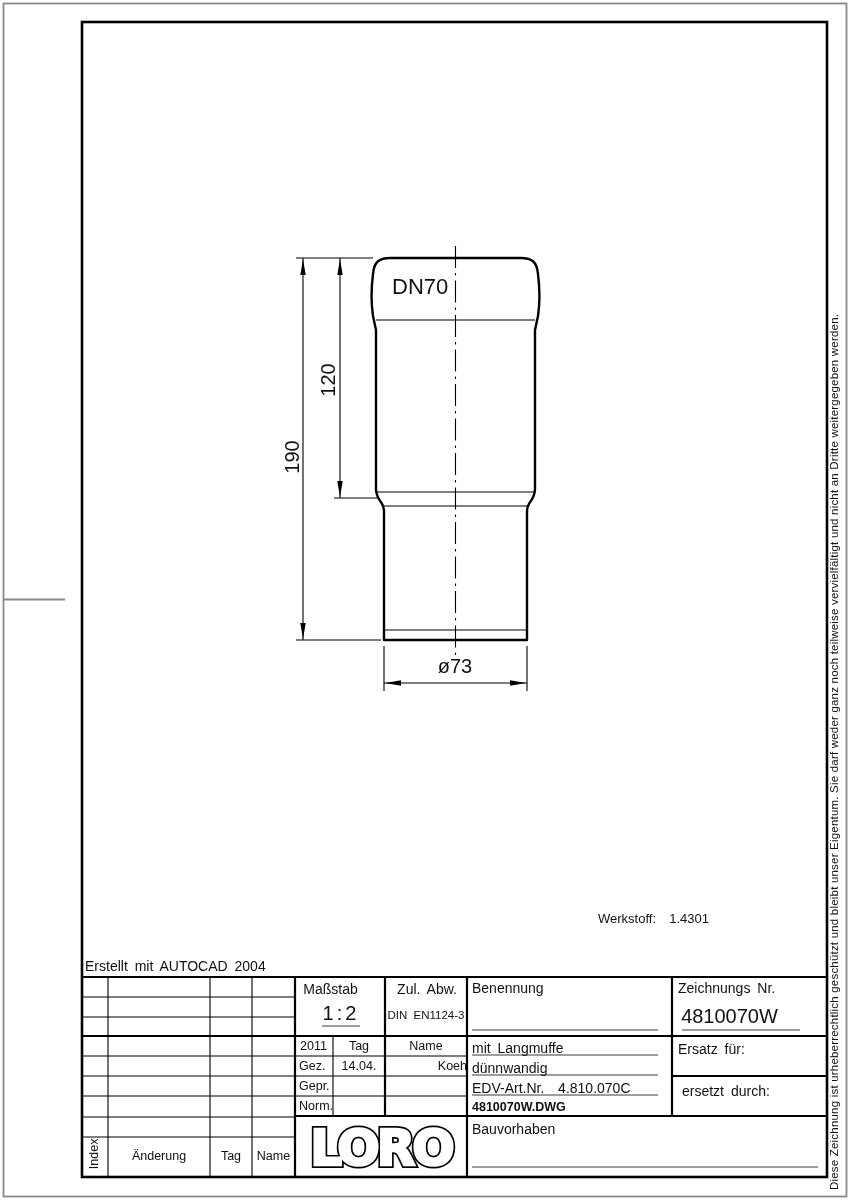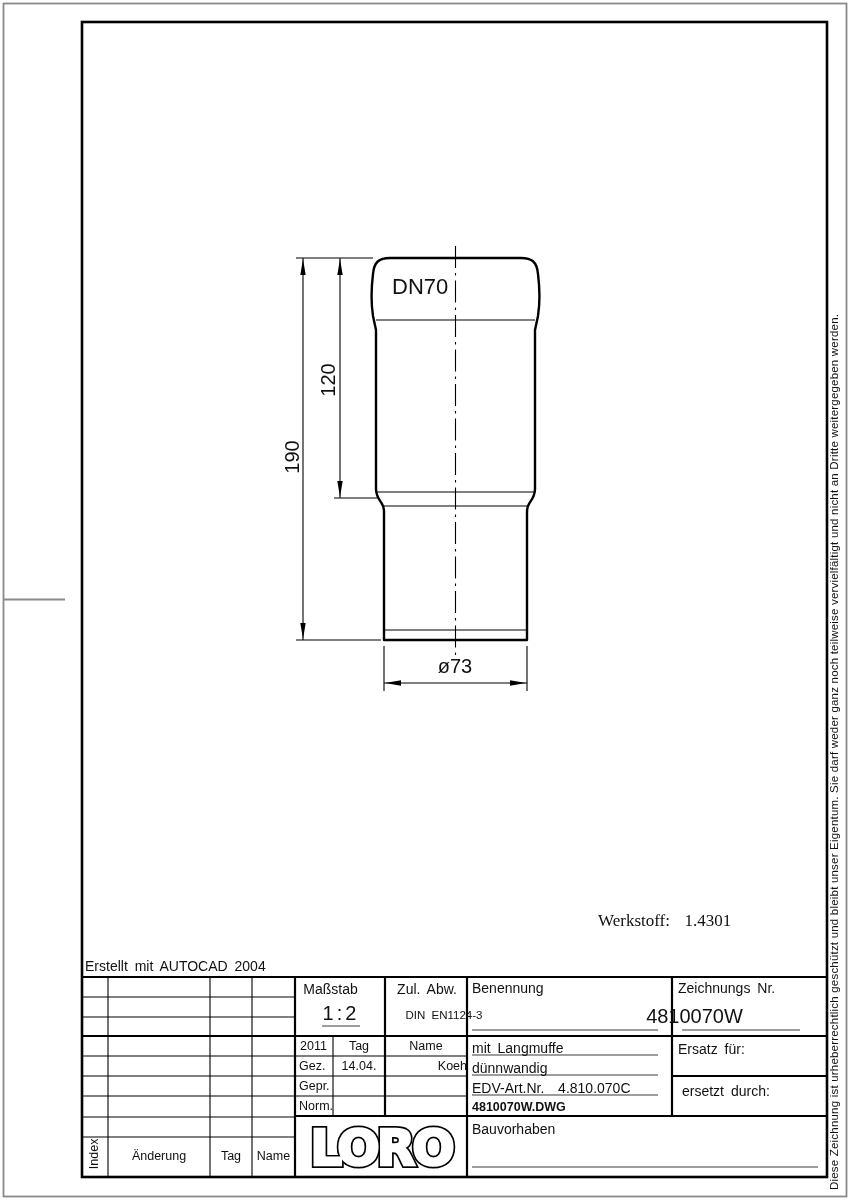--- a/index.html
+++ b/index.html
@@ -6,22 +6,22 @@
   .page{
     position:relative;width:850px;height:1200px;background:#ffffff;
     font-family:"Liberation Sans",sans-serif;color:#101010;overflow:hidden;
     margin:0 auto;
   }
   .abs{position:absolute;}
   svg{position:absolute;left:0;top:0;}
   .cad{white-space:pre;word-spacing:3px;color:#111;}
   .t14{font-size:14px;line-height:1.15;}
   .t12{font-size:12.5px;line-height:1.1;}
-  .t11{font-size:11.5px;line-height:1.1;padding-left:18px;}
-  .t18{font-size:17px;line-height:1.1;font-family:Liberation Serif, serif;}
+  .t11{font-size:11.5px;line-height:1.1;}
+  .t18{font-size:13px;line-height:1.1;}
   .t19{font-size:19px;line-height:1.1;}
   .t20{font-size:20px;line-height:1.1;}
   .t22{font-size:22px;line-height:1.1;}
   .ctr{text-align:center;}
   .rot{transform:rotate(-90deg);transform-origin:center center;}
   .vert-copyright{
     writing-mode:vertical-rl;transform:rotate(180deg);
     font-size:11.5px;letter-spacing:0.2px;color:#111;white-space:nowrap;
   }
   .scale-val{letter-spacing:3px;}
@@ -128,21 +128,21 @@
   <div class="abs cad t18" style="left:598px;top:912px;">Werkstoff:  1.4301</div>
   <div class="abs cad t14" style="left:85px;top:958px;">Erstellt mit AUTOCAD 2004</div>
 
   <div class="abs cad t14 ctr" style="left:295px;top:981px;width:71px;">Maßstab</div>
   <div class="abs cad t20 ctr scale-val" style="left:295px;top:1002px;width:92px;">1:2</div>
   <div class="abs cad t14 ctr" style="left:385px;top:981px;width:84px;">Zul. Abw.</div>
   <div class="abs cad t11 ctr" style="left:385px;top:1009px;width:82px;">DIN EN1124-3</div>
 
   <div class="abs cad t14" style="left:472px;top:980px;">Benennung</div>
   <div class="abs cad t14" style="left:678px;top:980px;">Zeichnungs Nr.</div>
-  <div class="abs cad t20 ctr" style="left:632px;top:1005px;width:125px;">4810070W</div>
+  <div class="abs cad t20 ctr" style="left:667px;top:1005px;width:125px;">4810070W</div>
 
   <div class="abs cad t12" style="left:300px;top:1040px;">2011</div>
   <div class="abs cad t12 ctr" style="left:333px;top:1040px;width:52px;">Tag</div>
   <div class="abs cad t12 ctr" style="left:385px;top:1040px;width:82px;">Name</div>
   <div class="abs cad t12" style="left:299px;top:1060px;">Gez.</div>
   <div class="abs cad t12 ctr" style="left:333px;top:1060px;width:52px;">14.04.</div>
   <div class="abs cad t12 ctr" style="left:385px;top:1060px;width:82px;text-align:right;">Koeh</div>
   <div class="abs cad t12" style="left:299px;top:1080px;">Gepr.</div>
   <div class="abs cad t12" style="left:299px;top:1100px;">Norm.</div>
 

